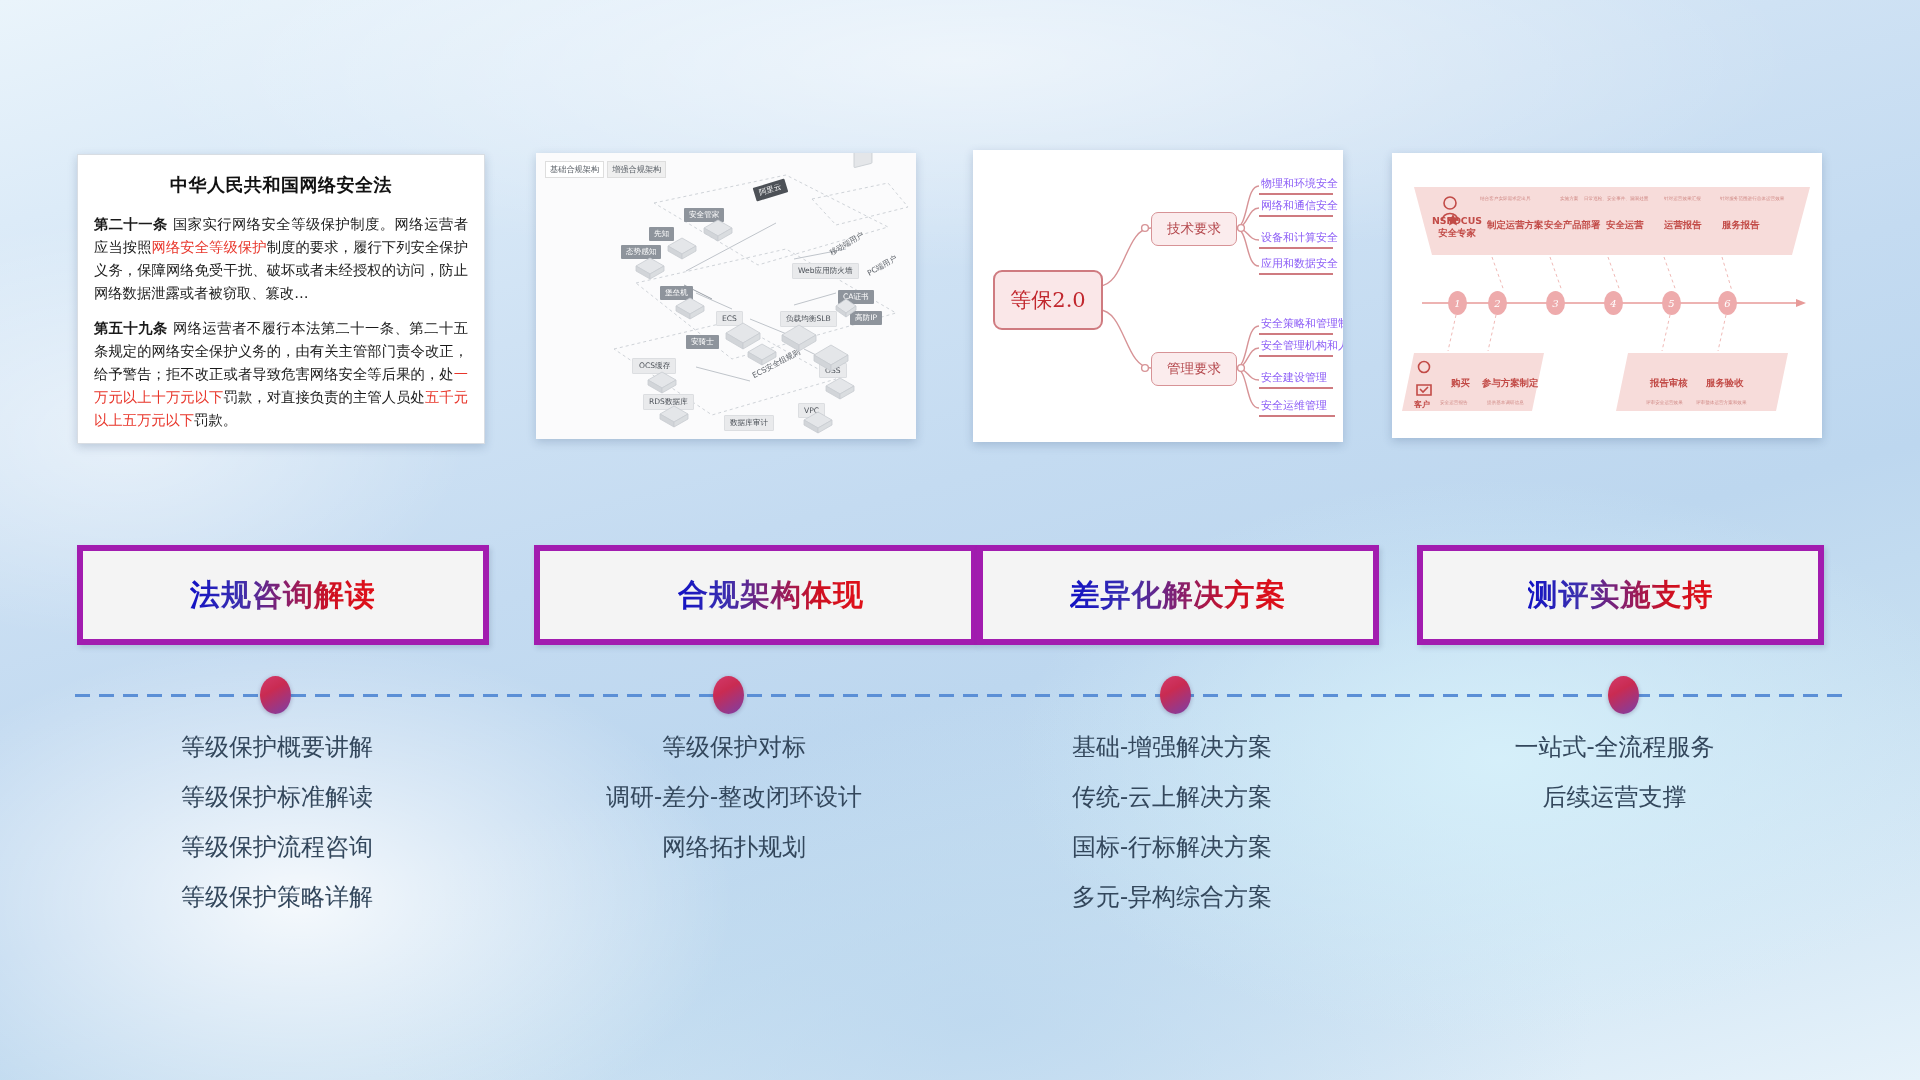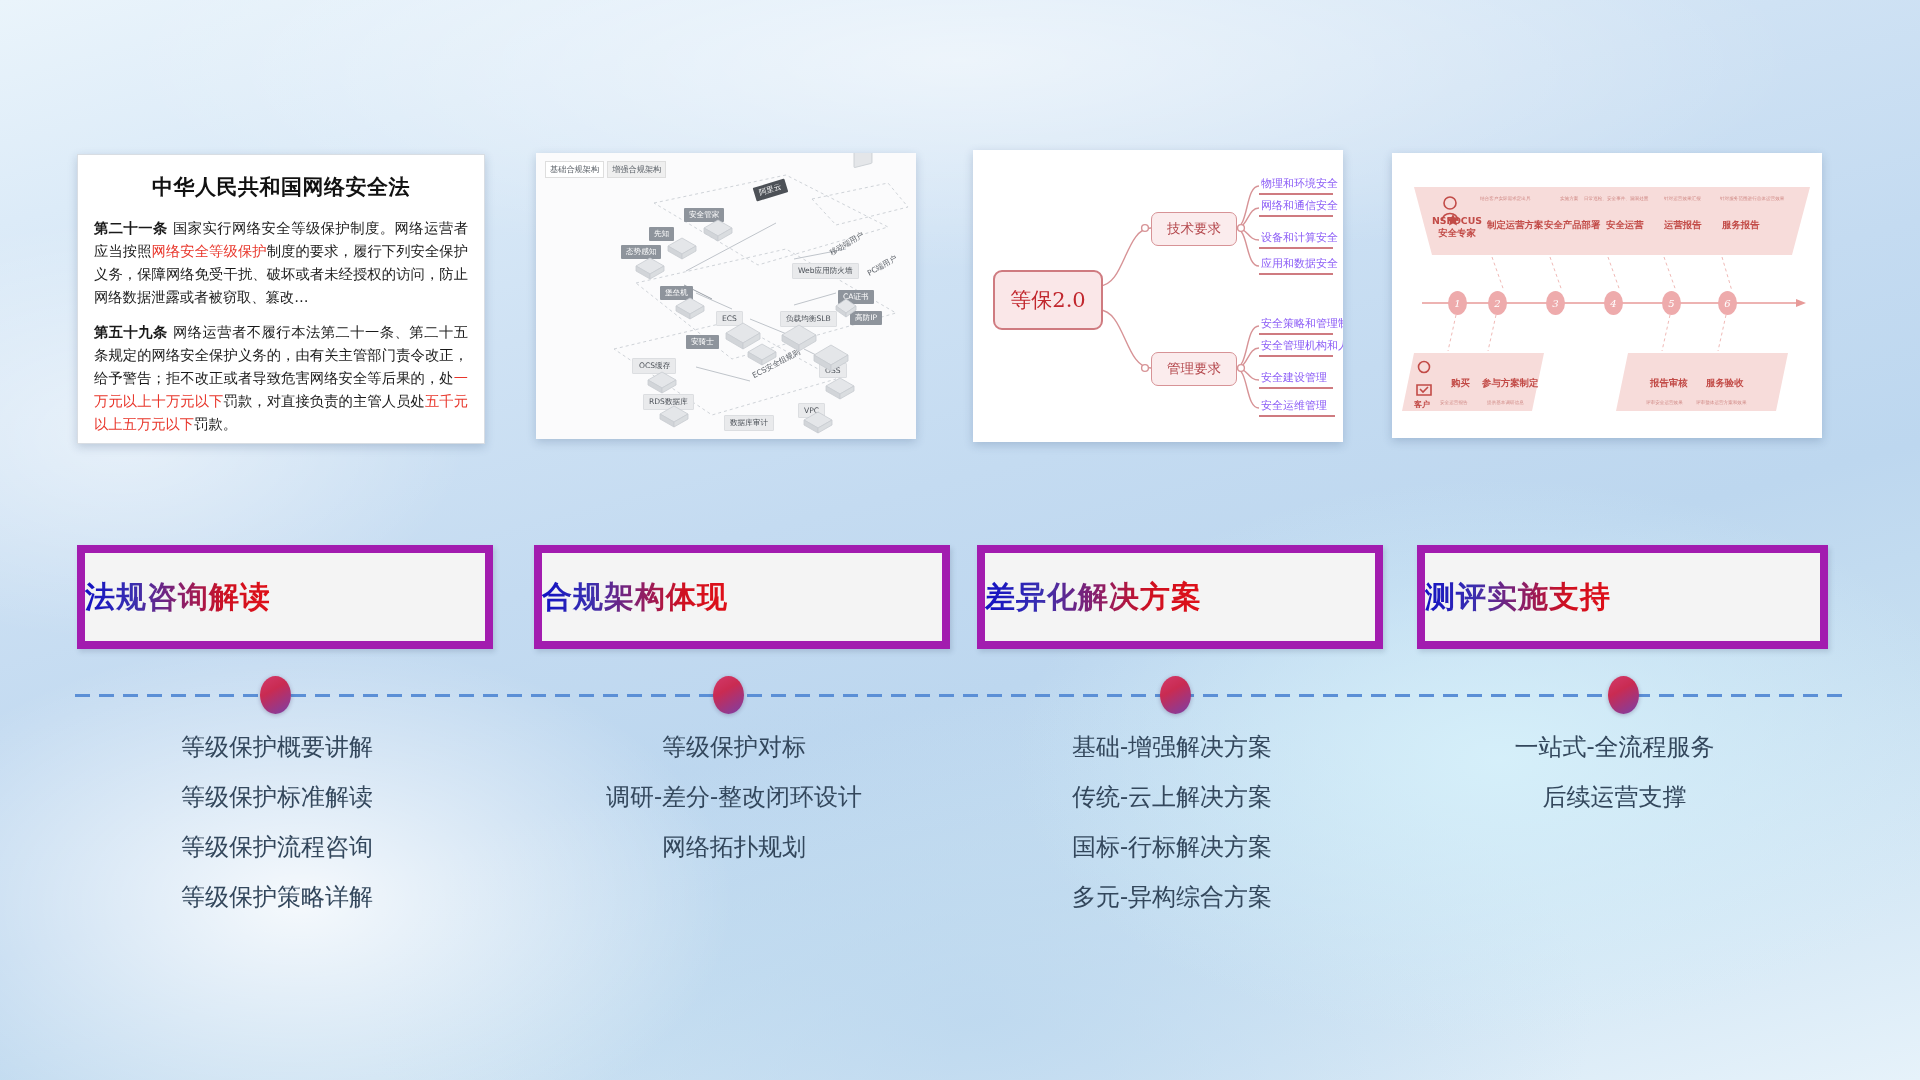--- a/index.html
+++ b/index.html
@@ -21,21 +21,21 @@
 
   
   .cards{position:absolute;top:148px;left:0;width:1920px;height:296px;}
   .card{position:absolute;background:#fff;box-shadow:0 3px 9px rgba(40,70,110,.22);}
   .card.c1{left:77px;top:6px;width:406px;height:288px;border:1px solid #d8dde3;}
   .card.c2{left:536px;top:5px;width:380px;height:286px;}
   .card.c3{left:973px;top:2px;width:370px;height:292px;}
   .card.c4{left:1392px;top:5px;width:430px;height:285px;}
 
   
-  .law-title{text-align:center;font-weight:bold;font-size:21px;color:#111;margin:18px 0 16px;letter-spacing:.5px;}
+  .law-title{text-align:center;font-weight:bold;font-size:18px;color:#111;margin:18px 0 16px;letter-spacing:.5px;}
   .law-p{font-size:14.3px;color:#1a1a1a;line-height:1.62;margin:0 16px 11px;text-align:justify;}
   .law-p b{font-weight:bold;}
   .law-p .hl{color:#e8352a;}
 
   
   .arch{position:relative;width:100%;height:100%;background:#fbfbfc;overflow:hidden;}
   .arch .tabs{position:absolute;left:9px;top:8px;display:flex;gap:3px;}
   .arch .tab{font-size:8.2px;color:#5b6168;background:#efefef;border:1px solid #dedede;padding:2px 4px;white-space:nowrap;}
   .arch .tab.sel{background:#fff;}
   .arch svg{position:absolute;left:0;top:0;}
@@ -58,22 +58,22 @@
   
   .nf{position:relative;width:100%;height:100%;background:#fff;overflow:hidden;}
   .nf-main{font-size:9.4px;font-weight:bold;color:#c24b47;white-space:nowrap;position:absolute;}
   .nf-sub{font-size:4.6px;color:#d08a86;white-space:nowrap;position:absolute;}
   .nf-num{position:absolute;width:19px;height:24px;border-radius:50%;background:#eeabac;color:#fff;
     font-size:10px;font-style:italic;display:flex;align-items:center;justify-content:center;
     font-family:"DejaVu Serif","Liberation Serif",serif;}
 
   
   .heads{position:absolute;top:545px;left:0;width:1920px;height:90px;}
-  .head{position:absolute;top:0;height:88px;background:#f4f4f4;border:8px solid #a21caf;
-    box-shadow:2px 3px 5px rgba(70,90,120,.2);display:flex;align-items:center;justify-content:flex-start;}
+  .head{position:absolute;top:0;height:88px;background:#f4f4f4;border:6px solid #a21caf;
+    box-shadow:2px 3px 5px rgba(70,90,120,.2);display:flex;align-items:center;justify-content:center;}
   .head span{font-size:30px;font-weight:bold;letter-spacing:1px;
     background:linear-gradient(90deg,#1111c4 0%,#3a2fb0 26%,#8a1f6a 52%,#cf1020 76%,#e01018 100%);
     -webkit-background-clip:text;background-clip:text;color:transparent;}
 
   
   .tl{position:absolute;left:75px;top:694px;width:1775px;height:4px;}
   .tl .dash{position:absolute;left:0;top:0;width:100%;height:3px;
     background-image:linear-gradient(90deg,#5b8fd6 0 62%, rgba(0,0,0,0) 62% 100%);
     background-size:24px 3px;}
   .dot{position:absolute;top:-18px;width:31px;height:38px;border-radius:50%;
@@ -348,21 +348,21 @@
       <div class="nf-main" style="left:314px;top:224px;">服务验收</div>
       <div class="nf-sub" style="left:304px;top:247px;">评审整体运营方案和效果</div>
     </div>
   </div>
 </div>
 
 <div class="heads">
   <div class="head" style="left:77px;width:400px;">
     <span>法规咨询解读</span>
   </div>
-  <div class="head" style="left:534px;width:400px;">
+  <div class="head" style="left:534px;width:400px;padding-left:31px;">
     <span>合规架构体现</span>
   </div>
   <div class="head" style="left:977px;width:390px;">
     <span>差异化解决方案</span>
   </div>
   <div class="head" style="left:1417px;width:395px;">
     <span>测评实施支持</span>
   </div>
 </div>
 

